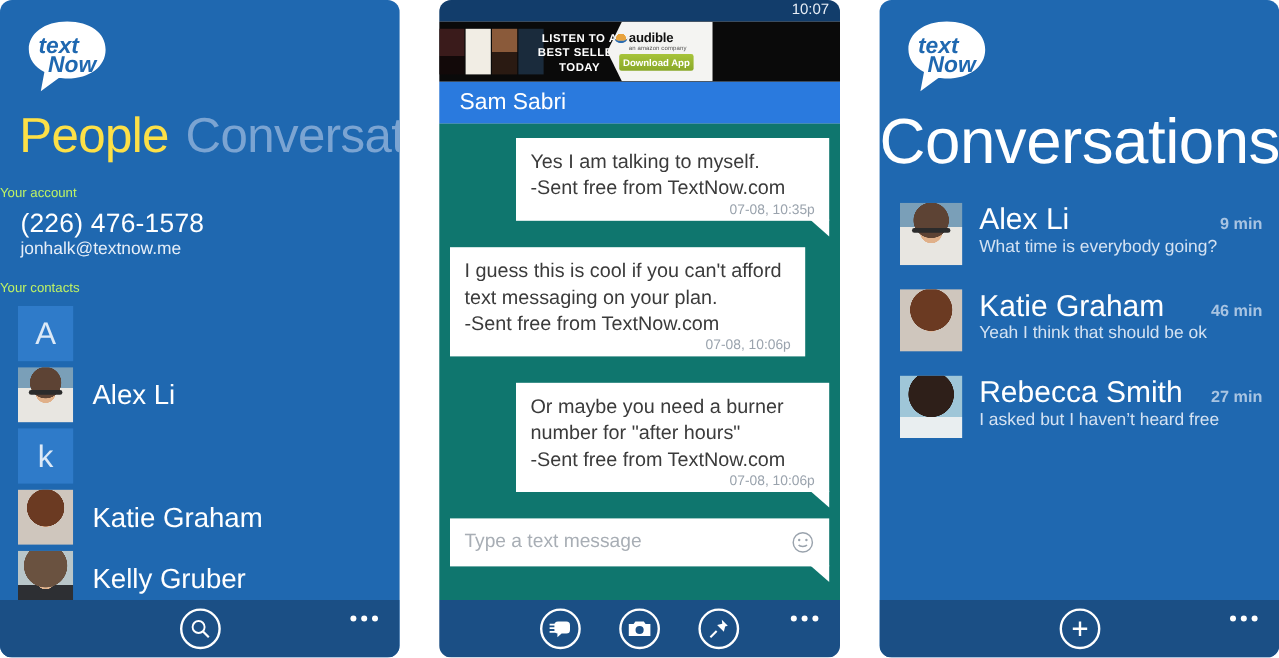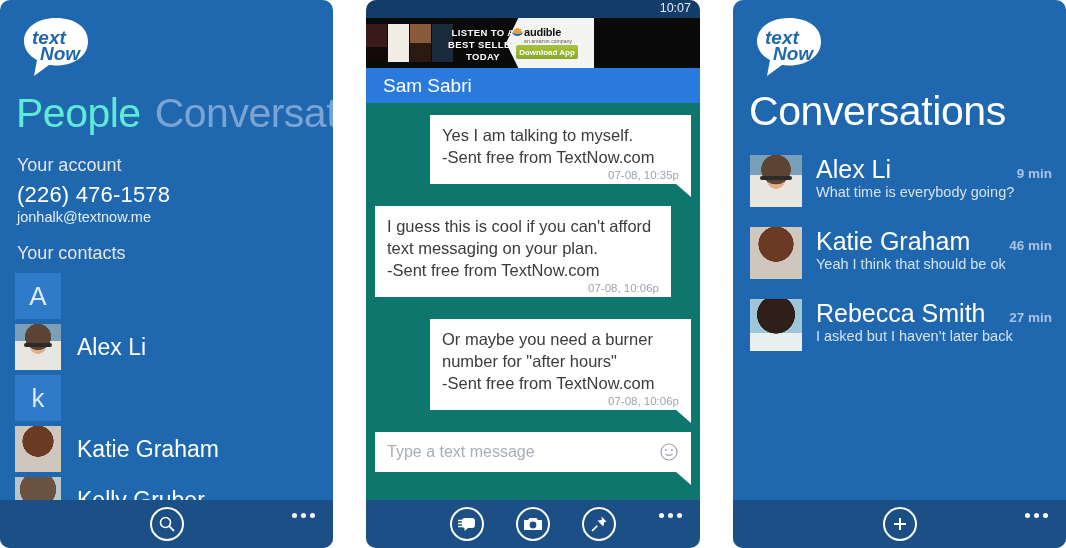--- a/index.html
+++ b/index.html
@@ -24,26 +24,26 @@
   
   .l-logo-wrap { padding: 16px 0 0 18px; }
   .pivot-row {
     display: flex; align-items: baseline; gap: 14px;
     padding: 10px 0 0 16px; white-space: nowrap;
   }
   .pivot {
     font-size: 41px; font-weight: 300; line-height: 1.15;
     letter-spacing: -0.5px;
   }
-  .pivot.active   { color: #5eead4; }
+  .pivot.active   { color: #fde047; }
   .pivot.inactive { color: #7ba4d2; }
 
   .section-label {
-    color: #e5e5e5; font-size: 18px; font-weight: 400;
-    padding-left: 17px; margin-top: 18px;
+    color: #bef264; font-size: 11px; font-weight: 400;
+    margin-top: 18px;
   }
   .acct-phone {
     color: #ffffff; font-size: 22px; font-weight: 300;
     padding-left: 17px; margin-top: 6px; letter-spacing: 0.2px;
   }
   .acct-email {
     color: #e6eef8; font-size: 14.5px; font-weight: 400;
     padding-left: 17px; margin-top: 1px;
   }
 
@@ -187,22 +187,22 @@
   }
   .composer {
     position: relative; background: #ffffff; height: 40px;
     display: flex; align-items: center; padding: 0 12px; margin-top: 2px;
   }
   .composer .ph-text { color: #a8aeb5; font-size: 16px; flex: 1; }
   .composer .emoji { width: 20px; height: 20px; }
 
   
   .r-title {
-    color: #ffffff; font-size: 41px; font-weight: 300;
-    padding-left: 16px; margin-top: 8px; letter-spacing: -0.4px;
+    color: #ffffff; font-size: 53px; font-weight: 300;
+    margin-top: 8px; letter-spacing: -0.4px;
   }
   .convos { margin-top: 20px; }
   .convo-row {
     display: flex; align-items: flex-start; gap: 14px;
     padding: 0 14px 0 17px; margin-bottom: 20px;
   }
   .convo-avatar { width: 52px; height: 52px; flex: 0 0 52px; overflow: hidden; }
   .convo-main { flex: 1; min-width: 0; }
   .convo-top { display: flex; align-items: baseline; justify-content: space-between; }
   .convo-name { color: #ffffff; font-size: 25px; font-weight: 300; line-height: 28px; }
@@ -434,21 +434,21 @@
 
       <div class="convo-row">
         <div class="convo-avatar">
           <div class="ph ph-rebecca"></div>
         </div>
         <div class="convo-main">
           <div class="convo-top">
             <span class="convo-name">Rebecca Smith</span>
             <span class="convo-time">27 min</span>
           </div>
-          <div class="convo-prev">I asked but I haven’t later back</div>
+          <div class="convo-prev">I asked but I haven’t heard free</div>
         </div>
       </div>
 
 
     </div>
 
     <div class="appbar">
       <div class="appbar-icons">
         <div class="circ-btn">
           <svg width="18" height="18" viewBox="0 0 18 18">

